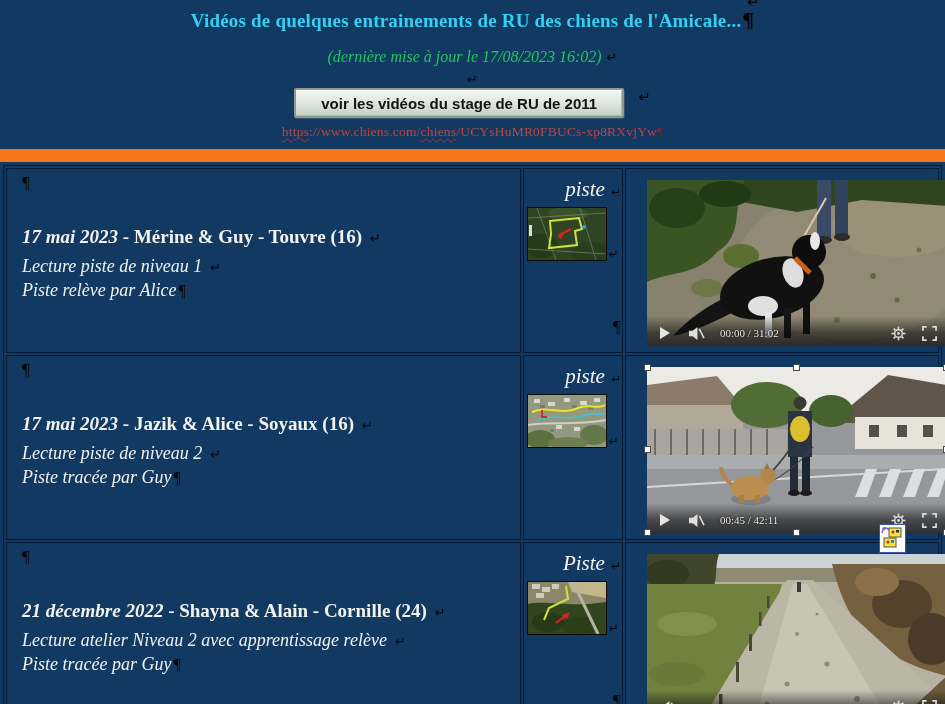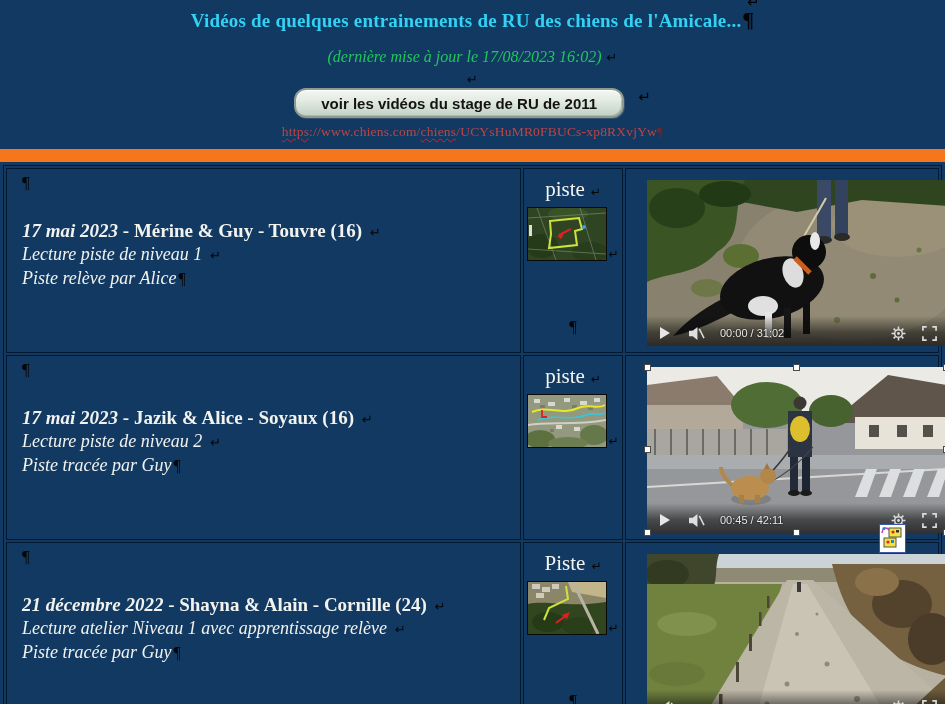--- a/index.html
+++ b/index.html
@@ -22,61 +22,61 @@
   .subtitle-line .mark{font-size:13px;margin-left:5px;}
   .blank-line{margin-top:4px;text-align:center;height:16px;}
   .blank-line .mark{font-size:13px;}
   .button-row{margin-top:2px;text-align:center;height:32px;}
   .stage-btn{
     display:inline-block;vertical-align:top;
     min-width:330px;height:30px;line-height:27px;
     font-family:"Liberation Sans","DejaVu Sans",sans-serif;
     font-weight:bold;font-size:15px;color:#131313;
     background:linear-gradient(180deg,#f4f7f3 0%,#e3ebe2 40%,#c2d0c6 100%);
-    border:2px solid #8d9a92;border-radius:12px;
+    border:2px solid #8d9a92;border-radius:2px;
     box-shadow:inset 0 1px 0 #ffffff, inset -1px -1px 0 #aeb9ae, 1px 1px 0 #39516e;
     cursor:pointer;padding:0 12px;
   }
   .button-row .mark{font-size:15px;margin-left:14px;vertical-align:8px;}
   .link-row{margin-top:4px;text-align:center;font-size:13.5px;letter-spacing:.2px;white-space:nowrap;}
   .link-row a{color:#bb4646;text-decoration:none;cursor:pointer;}
   .link-row .squig{text-decoration:underline wavy #e02020 1px;text-underline-offset:2px;}
   .link-row .pilc{color:#7e2323;font-size:13px;}
   .orange-bar{margin-top:9px;height:13px;background:#f5761b;}
   
   table.sessions{
     margin:3px 3px 0 3px;width:939px;table-layout:fixed;
     border-collapse:separate;border-spacing:2px;
     border:1px solid #04182f;background:#113962;
   }
   td{border:1px solid #04182f;vertical-align:top;background:#113962;}
   td.c-text{width:488px;height:175px;padding:4px 10px 4px 15px;color:#f2f2ee;}
-  td.c-piste{width:96px;text-align:center;padding-top:8px;}
+  td.c-piste{width:96px;text-align:right;padding-top:8px;font-style:italic;}
   td.c-video{position:relative;padding:11px 0 0 21px;}
   .row-pilcrow{font-size:17px;line-height:20px;}
-  .h{margin-top:28px;font-size:19px;line-height:20px;font-weight:bold;white-space:nowrap;}
+  .h{margin-top:28px;font-size:19px;line-height:32px;font-weight:bold;white-space:nowrap;}
   .h .date{font-style:italic;}
   .h .mark,.tline .mark{font-size:13px;margin-left:8px;font-weight:normal;}
   .tline{font-size:18px;line-height:23px;font-style:italic;}
   .tline .pilc{font-style:normal;font-size:16px;margin-left:2px;}
   .plabel{color:#f4f4f0;font-size:21px;line-height:24px;}
   .plabel .mark{font-size:12px;margin-left:6px;}
   .maprow{display:flex;justify-content:center;align-items:flex-end;margin-top:3px;}
   .map{border:1px solid #0a0a0a;display:block;}
   .maprow .mark{font-size:12px;margin-left:1px;}
   .piste-pilc{margin-top:56px;font-size:17px;}
   .vidwrap{display:flex;align-items:flex-end;}
   .video{position:relative;width:300px;height:166px;background:#222;flex:0 0 auto;cursor:pointer;}
   .video svg.scene{display:block;width:300px;height:166px;}
   .vbar{
     position:absolute;left:0;right:0;bottom:0;height:30px;
     background:linear-gradient(180deg,rgba(0,0,0,0) 0%,rgba(10,10,10,.55) 55%,rgba(5,5,5,.7) 100%);
     display:flex;align-items:center;padding:4px 10px 0 12px;box-sizing:border-box;
   }
-  .vtime{color:#e9e9e9;font-family:Liberation Sans, sans-serif;font-size:11px;margin-left:14px;text-shadow:0 0 2px #000;}
+  .vtime{color:#e9e9e9;font-family:Liberation Serif, serif;font-size:11px;margin-left:14px;text-shadow:0 0 2px #000;}
   .vico{flex:0 0 auto;cursor:pointer;}
   .vico + .vico{margin-left:16px;}
   .vspacer{flex:1 1 auto;}
   
   .handle{position:absolute;width:7px;height:7px;background:#fff;border:1px solid #4a4a4a;box-sizing:border-box;z-index:3;}
   .h-tl{left:-3px;top:-3px;}   .h-tc{left:calc(50% - 4px);top:-3px;}   .h-tr{right:-3px;top:-3px;}
   .h-ml{left:-3px;top:calc(50% - 4px);} .h-mr{right:-3px;top:calc(50% - 4px);}
   .h-bl{left:-3px;bottom:-3px;}.h-bc{left:calc(50% - 4px);bottom:-3px;}.h-br{right:-3px;bottom:-3px;}
   .broken-img{position:absolute;left:879px;top:524px;z-index:6;}
 </style>
@@ -337,21 +337,21 @@
         </div>
 
       </div>
     </td>
   </tr>
 
   <tr>
     <td class="c-text">
       <div class="row-pilcrow pilc">¶</div>
       <div class="h"><span class="date">21 décembre 2022</span><span> - Shayna &amp; Alain - Cornille (24)</span><span class="mark">↵</span></div>
-      <div class="tline"><span>Lecture atelier Niveau 1 avec apprentissage relève</span><span class="mark">↵</span></div>
+      <div class="tline"><span>Lecture atelier Niveau 2 avec apprentissage relève</span><span class="mark">↵</span></div>
       <div class="tline"><span>Piste tracée par Guy</span><span class="pilc">¶</span></div>
     </td>
     <td class="c-piste">
       <div class="plabel"><span>Piste</span><span class="mark">↵</span></div>
       <div class="maprow">
         <svg class="map" width="78" height="52" viewBox="0 0 78 52">
           <rect width="78" height="52" fill="#8c8668"></rect>
           <polygon points="40,0 78,0 78,16 44,10" fill="#c2b58a"></polygon>
           <g fill="#cfcabb">
                 <rect x="4" y="2" width="8" height="5"></rect>

